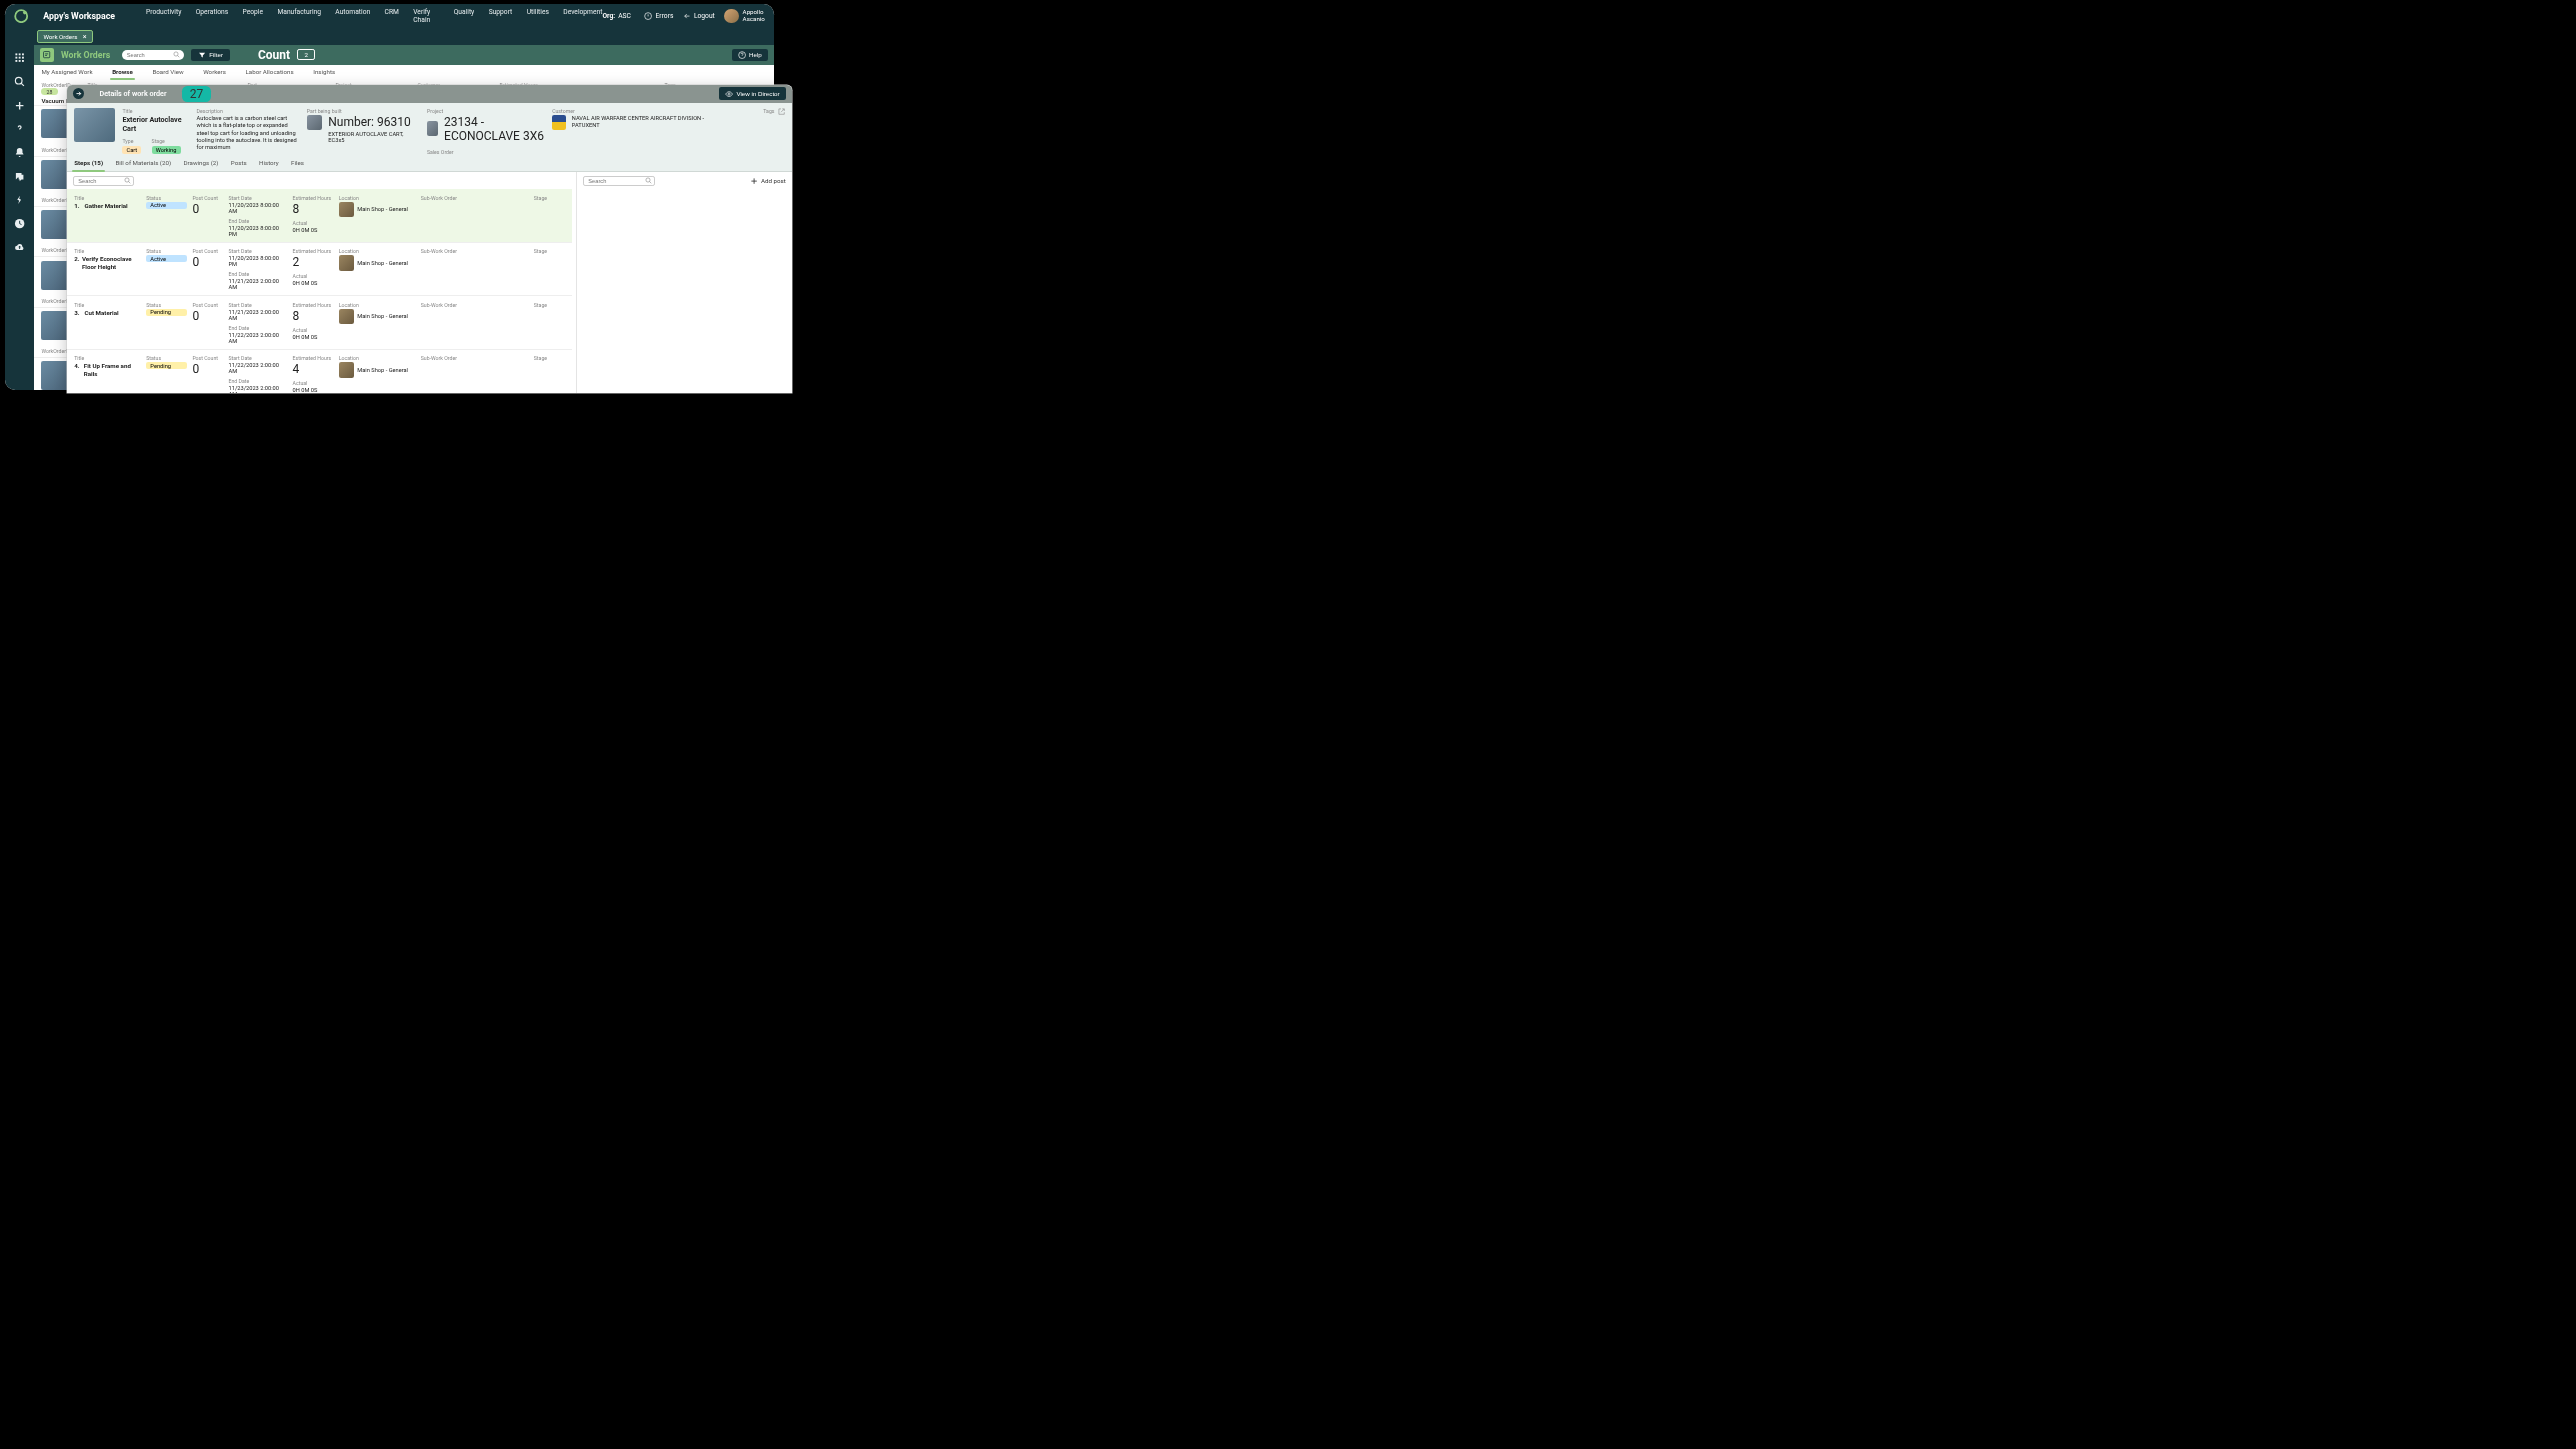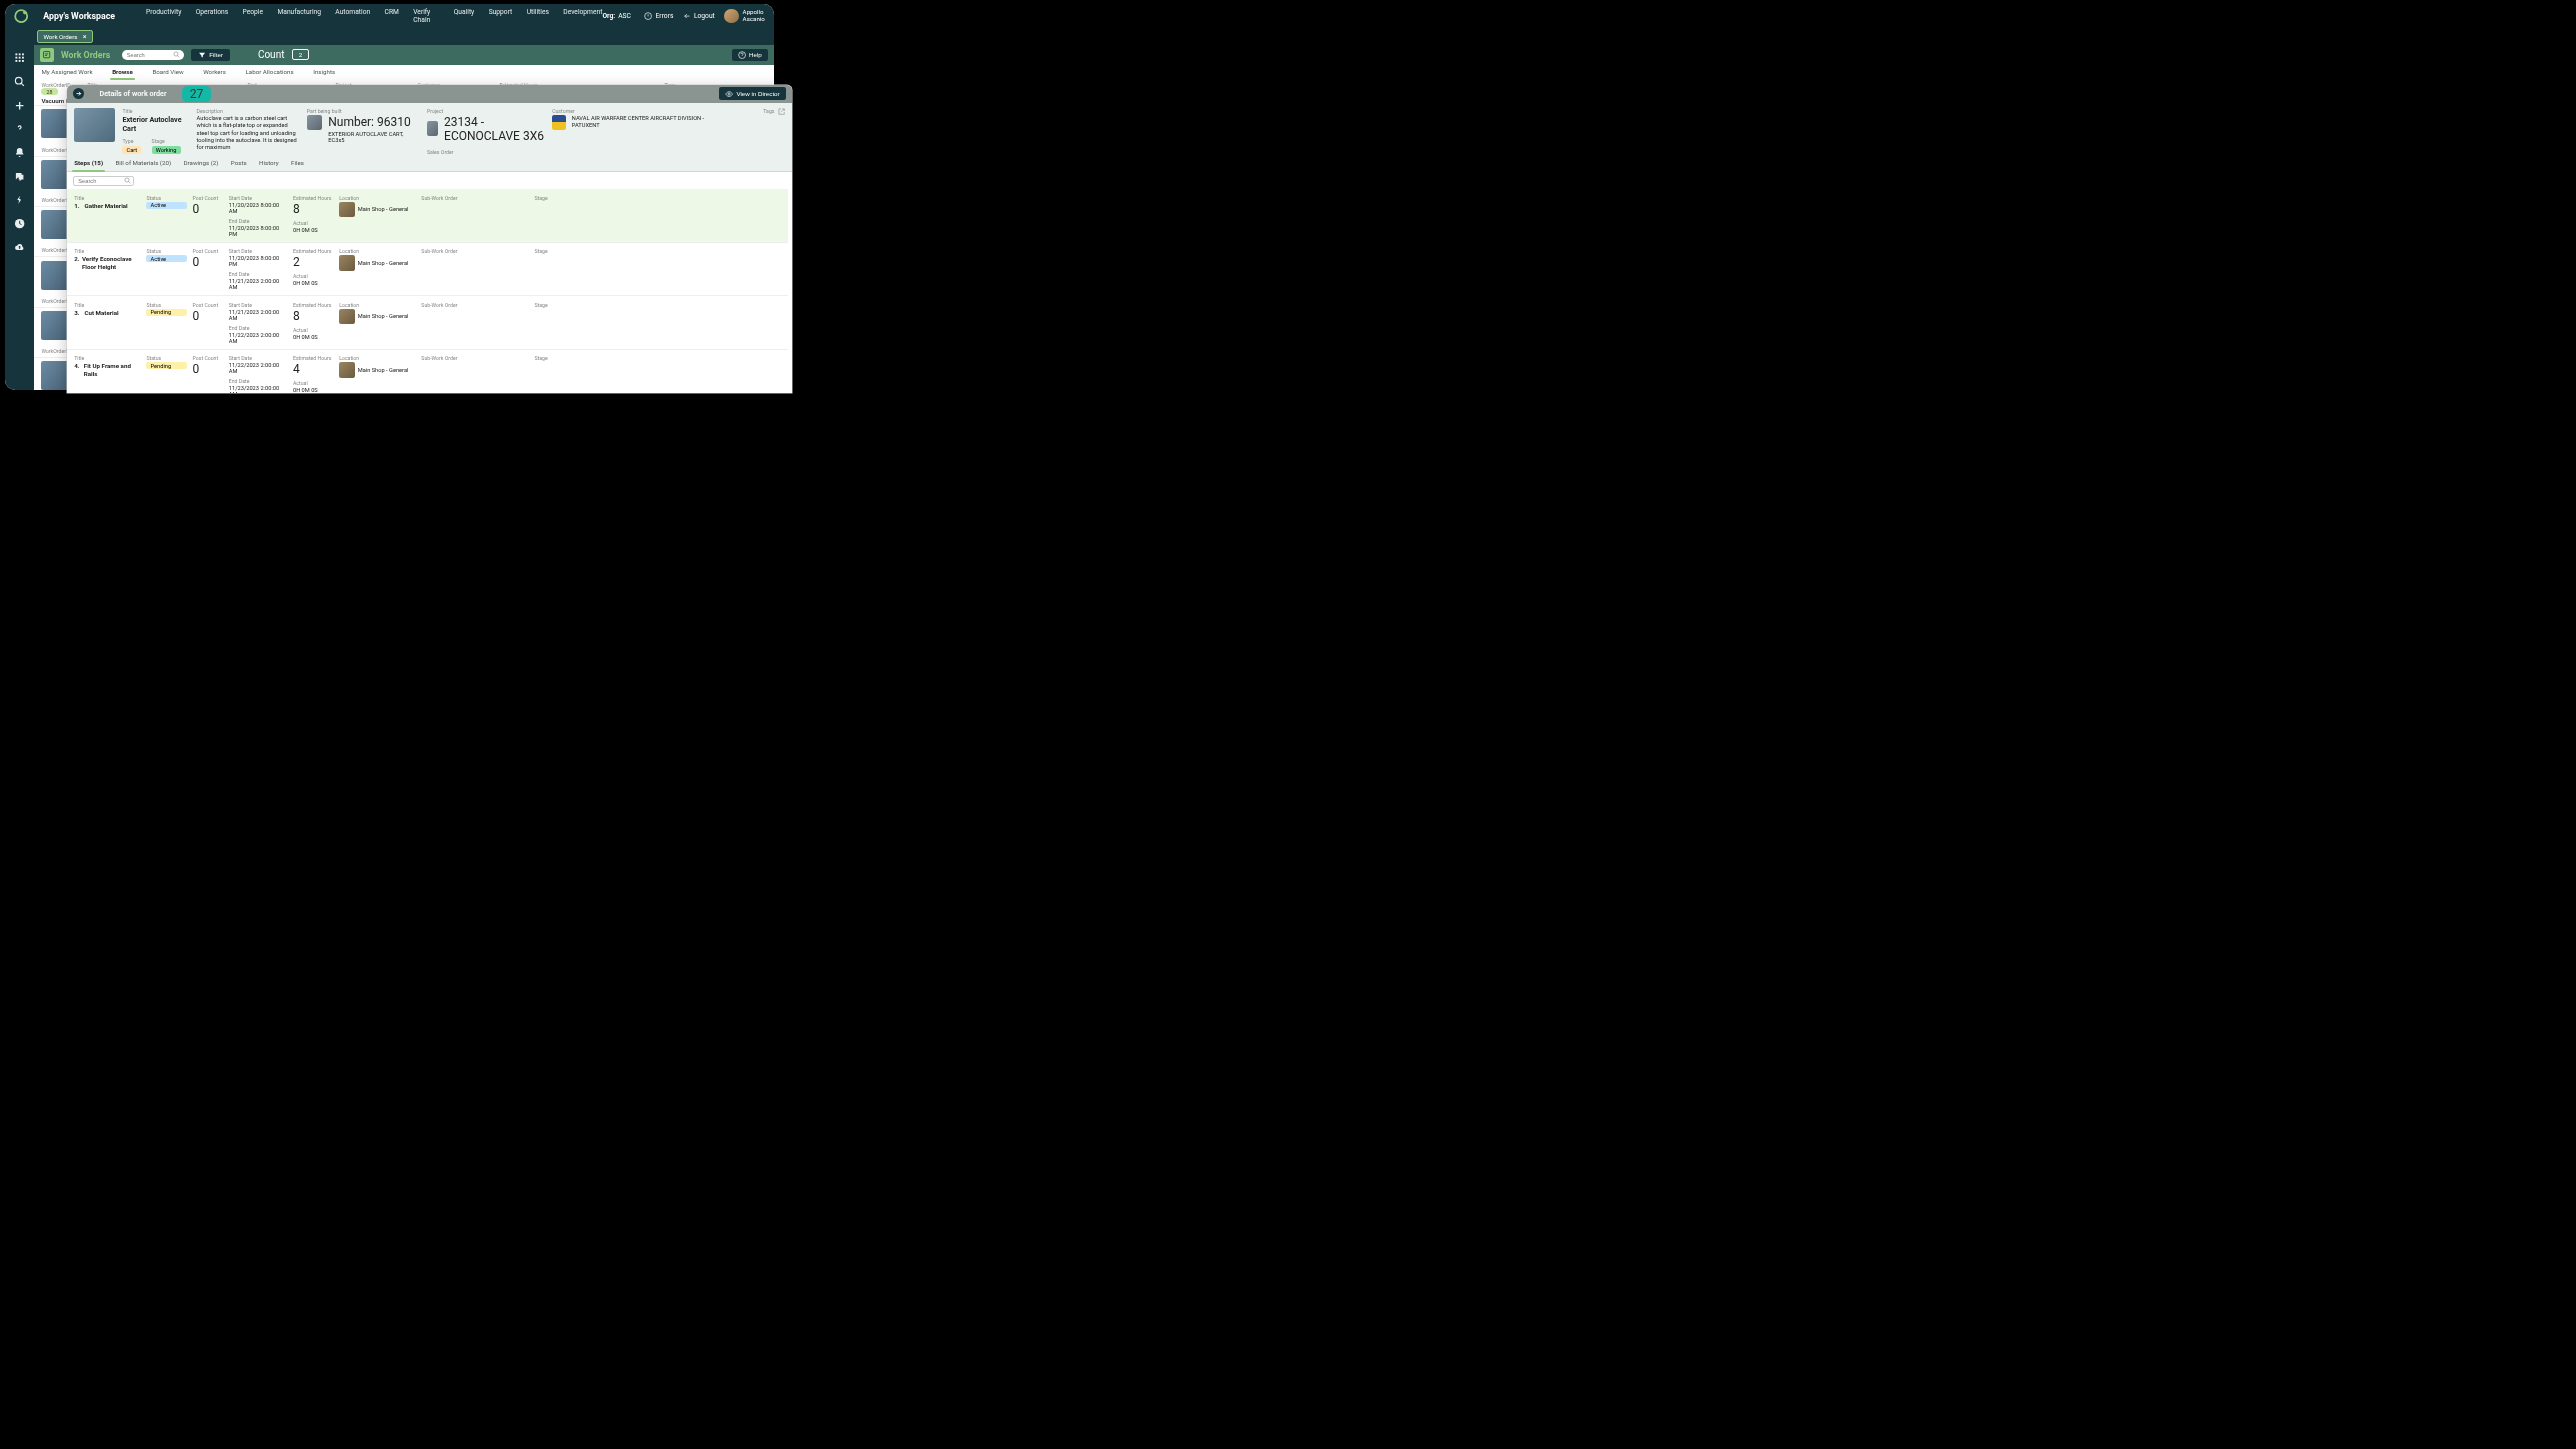--- a/index.html
+++ b/index.html
@@ -89,21 +89,21 @@
   align-items: center;
   padding: 0 6.2px;
   gap: 7.2px;
 }
 .mod-icon { width: 13.4px; height: 13.4px; background: #8fc97e; border-radius: 2.1px; display: flex; align-items: center; justify-content: center; }
 .mod-title { color: #8fc97e; font-size: 8.8px; font-weight: 700; margin-right: 4.1px; }
 .search-box { position: relative; }
 .search-box input { width: 62px; height: 10.3px; border-radius: 5.2px; border: none; padding: 0 12.4px 0 5.2px; font-size: 5.7px; background: #fff; }
 .search-box .sico { position: absolute; right: 3.1px; top: 1.5px; width: 7.2px; height: 7.2px; color: #888; }
 .filter-btn { background: #16343b; color: #fff; border: none; border-radius: 2.1px; padding: 2.1px 7.2px; font-size: 6.2px; display: flex; align-items: center; gap: 3.1px; cursor: pointer; }
-.count-lbl { color: #fff; font-size: 10px; margin-left: 20.6px; }
+.count-lbl { color: #fff; font-size: 12px; margin-left: 20.6px; font-weight: bold; }
 .count-box { border: 0.5px solid #fff; border-radius: 2.1px; padding: 0.5px 6.2px; color: #fff; font-size: 6.2px; }
 .help-btn { margin-left: auto; background: #16343b; color: #fff; border: none; border-radius: 2.1px; padding: 2.1px 6.2px; font-size: 6.2px; display: flex; align-items: center; gap: 3.1px; cursor: pointer; }
 
 .content-tabs {
   position: absolute;
   top: 61px;
   left: 29px;
   right: 0;
   height: 15.5px;
   background: #fff;
@@ -642,15 +642,32 @@
     </div>
     <div class="step-col" style="width:108px">
       <div class="step-lbl">Sub-Work Order</div>
     </div>
     <div class="step-col" style="width:31px">
       <div class="step-lbl">Stage</div>
     </div>
           </div>
         </div>
     </div>
+    <div class="steps-sidebar">
+      <div class="sidebar-top">
+        <div class="search-box steps-search">
+          <input placeholder="Search" style="">
+          <svg class="sico" viewBox="0 0 24 24" fill="none" stroke="currentColor" stroke-width="2">
+              <circle cx="10" cy="10" r="7"></circle>
+              <path d="M21 21l-6-6"></path>
+            </svg>
+        </div>
+        <div class="add-post">
+          <svg class="ico" viewBox="0 0 24 24" fill="none" stroke="currentColor" stroke-width="2.5">
+              <path d="M12 4v16M4 12h16"></path>
+            </svg>
+          <span>Add post</span>
+        </div>
+      </div>
+    </div>
   </div>
 </div>
 
 
 </body></html>

